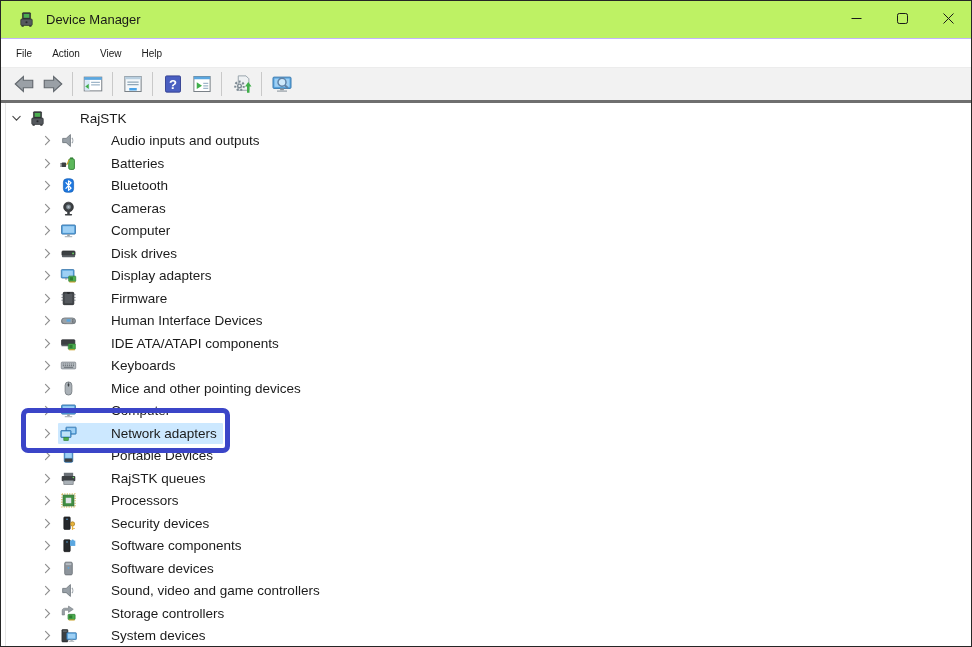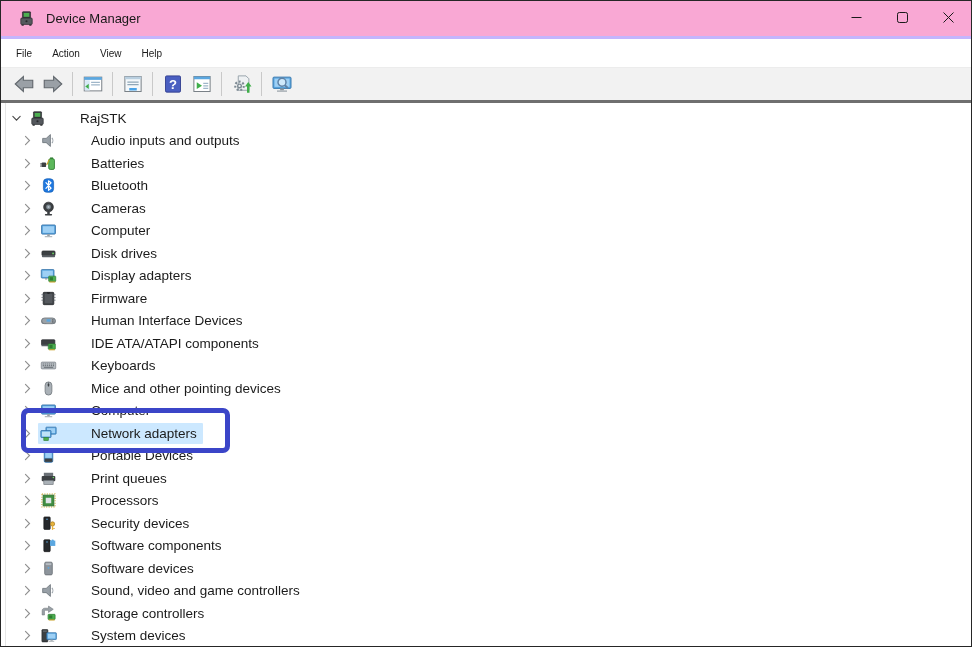--- a/index.html
+++ b/index.html
@@ -1,35 +1,35 @@
 <!DOCTYPE html>
 <html><head>
 <meta charset="utf-8">
 <style>
   html,body{margin:0;padding:0;background:#fff;font-family:"Liberation Sans",sans-serif;}
   .window{position:relative;width:972px;height:647px;box-sizing:border-box;border:1px solid #262626;background:#fff;overflow:hidden;display:flex;flex-direction:column;}
   
-  .titlebar{height:38px;flex:0 0 38px;display:flex;align-items:center;background:#f9a8d4;border-bottom:3px solid #c4b5fd;box-sizing:border-box;}
+  .titlebar{height:38px;flex:0 0 38px;display:flex;align-items:center;background:#bef264;border-bottom:1px solid #c4b5fd;box-sizing:border-box;}
   .tb-appicon{margin-left:17px;display:flex;align-items:center;}
   .tb-title{margin-left:11px;font-size:13px;color:#191919;}
   .tb-controls{margin-left:auto;display:flex;height:100%;}
   .ctrl-btn{width:46px;height:100%;display:flex;align-items:center;justify-content:center;background:transparent;border:none;padding:0;cursor:pointer;}
   
   .menubar{height:28px;flex:0 0 28px;display:flex;align-items:center;padding-left:5px;background:#fff;}
   .menu-item{padding:3px 10px;font-size:10px;color:#1a1a1a;cursor:default;}
   
   .toolbar{height:32px;flex:0 0 32px;background:#f2f2f2;border-top:1px solid #ececec;border-bottom:3px solid #6f6f6f;display:flex;align-items:center;padding-left:8px;}
   .tb-btn{width:27px;height:26px;display:flex;align-items:center;justify-content:center;border:none;background:transparent;margin:0 1px;padding:0;cursor:pointer;}
   .tb-sep{width:1px;height:24px;background:#c9c9c9;margin:0 5px;}
   
   .tree{position:relative;flex:1 1 auto;background:#fff;padding-top:4px;overflow:hidden;}
   .tree::before{content:"";position:absolute;left:4px;top:0;bottom:0;width:1px;background:#e6e6e6;}
   .tree-row{height:22.5px;display:flex;align-items:center;font-size:13.5px;color:#1b1b1b;cursor:default;}
   .tree-row.root{padding-left:9px;}
-  .tree-row.child{padding-left:20px;}
+  .tree-row.child{padding-left:40px;}
   .chev{width:13px;height:16px;display:flex;align-items:center;justify-content:center;margin-right:6px;flex:0 0 13px;}
   .sel-wrap{display:flex;align-items:center;padding:2px 6px 2px 2px;margin-left:-2px;border-radius:1px;}
   .tree-row.selected .sel-wrap{background:#cce8ff;}
   .ticon{width:17px;height:17px;display:flex;align-items:center;justify-content:center;margin-right:6px;flex:0 0 17px;}
   .tlabel{white-space:nowrap;margin-left:28px;}
   
   .annotation{position:absolute;left:20px;top:407px;width:209px;height:45px;box-sizing:border-box;border:5px solid #3b45c8;border-radius:7px;pointer-events:none;z-index:5;}
 </style>
 </head>
 <body>
@@ -469,21 +469,21 @@
         </span>
         <span class="sel-wrap">
           <span class="ticon">
             <svg width="17" height="17" viewBox="0 0 16 16" xmlns="http://www.w3.org/2000/svg">
               <rect x="3.6" y="2.6" width="8.8" height="3.4" fill="#6b7177"></rect>
               <rect x="1.6" y="5.6" width="12.8" height="5" rx="1" fill="#3c4043"></rect>
               <circle cx="12.6" cy="7" r="0.7" fill="#6ddf64"></circle>
               <rect x="3.6" y="9.8" width="8.8" height="3.8" fill="#aab1b7" stroke="#6b7177" stroke-width="0.6"></rect>
             </svg>
           </span>
-          <span class="tlabel">Print queues</span>
+          <span class="tlabel">RajSTK queues</span>
         </span>
       </div>
       <div class="tree-row child">
         <span class="chev">
           <svg width="13" height="13" viewBox="0 0 16 16" xmlns="http://www.w3.org/2000/svg">
             <path d="M5.5 3 L10.5 8 L5.5 13" stroke="#8f8f8f" stroke-width="1.4" fill="none" stroke-linecap="round"></path>
           </svg>
         </span>
         <span class="sel-wrap">
           <span class="ticon">

